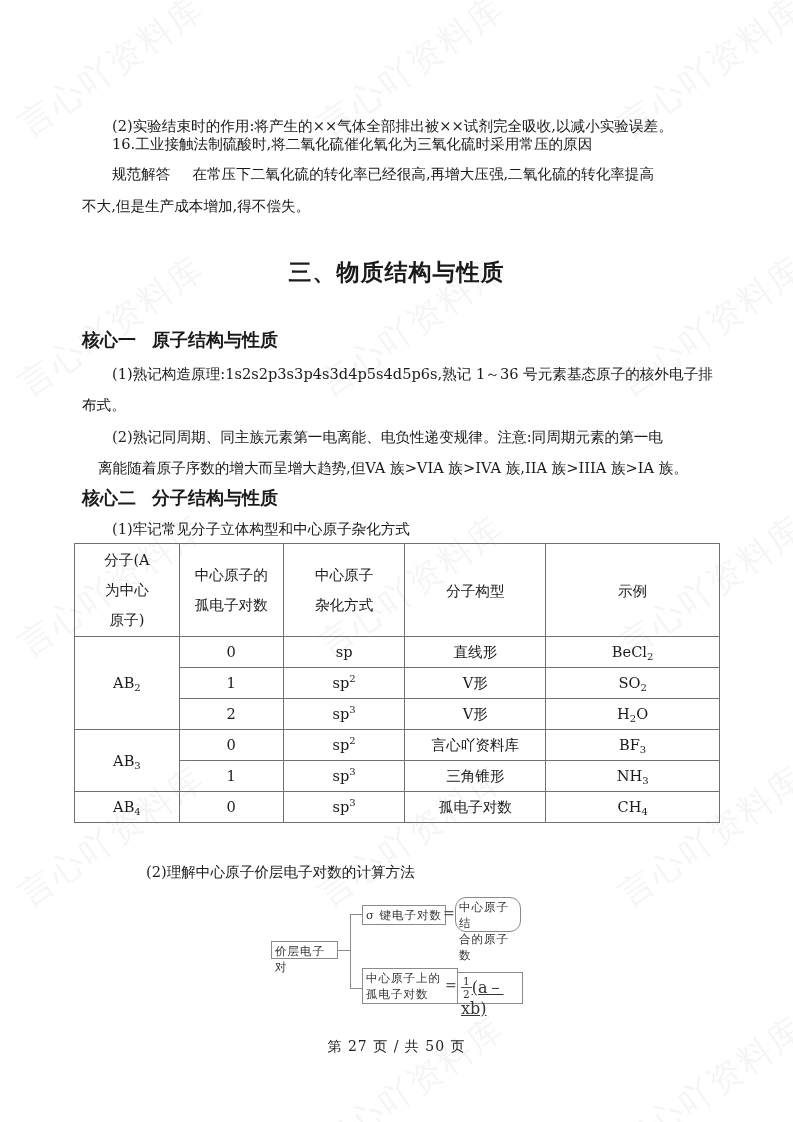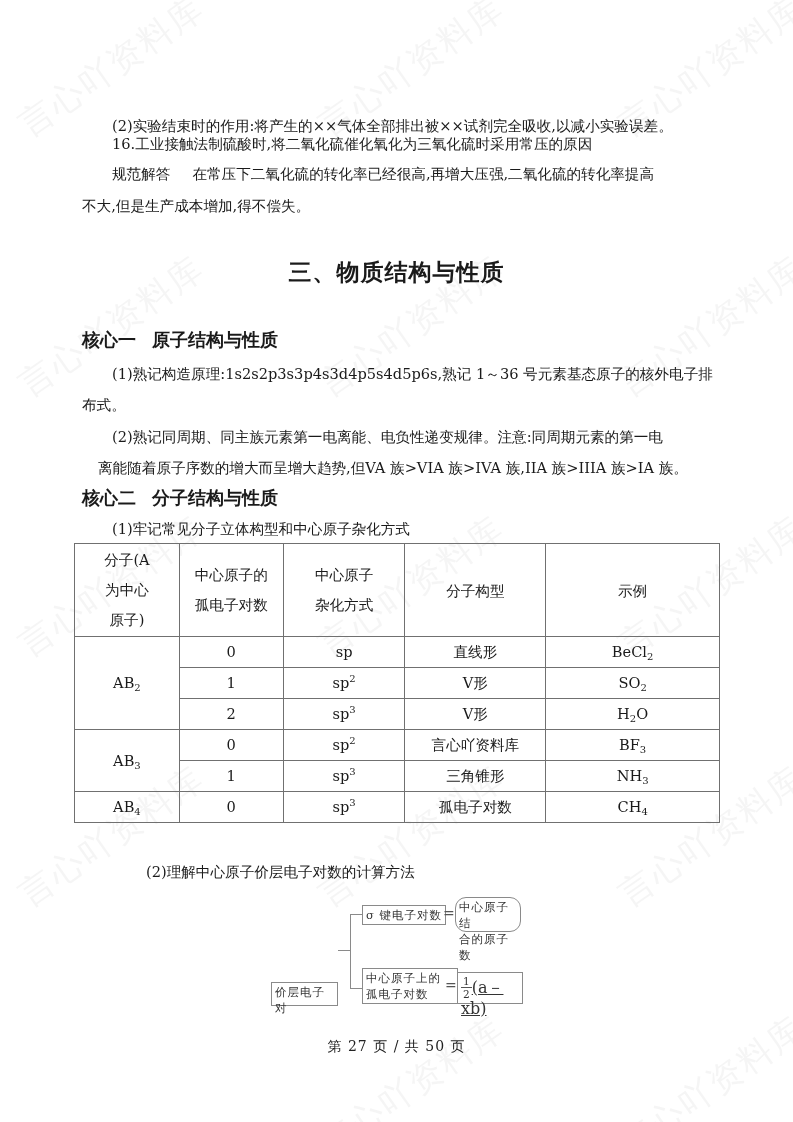--- a/index.html
+++ b/index.html
@@ -157,21 +157,21 @@
     <td><span>sp</span><sup>3</sup></td>
     <td>孤电子对数</td>
     <td><span>CH</span><sub>4</sub><span></span></td>
   </tr>
 </tbody>
   </table>
 
 <div class="p" style="left:146px;top:862px;">(2)理解中心原子价层电子对数的计算方法</div>
 
 <div class="diagram">
-  <div class="dbox" style="left:271px;top:941px;width:67px;height:24px;line-height:16px;margin-top:41px;">价层电子对</div>
+  <div class="dbox" style="left:271px;top:941px;width:67px;height:18px;line-height:16px;">价层电子对</div>
   <div class="dline" style="left:338px;top:950px;width:12px;height:1.3px;"></div>
   <div class="dline" style="left:350px;top:914px;width:1.3px;height:74px;"></div>
   <div class="dline" style="left:350px;top:914px;width:12px;height:1.3px;"></div>
   <div class="dline" style="left:350px;top:988px;width:12px;height:1.3px;"></div>
 
   <div class="dbox" style="left:362px;top:905px;width:84px;height:20px;">σ 键电子对数</div>
   <div class="eq" style="left:443px;top:905px;">=</div>
   <div class="dbox" style="left:455px;top:897px;width:66px;height:35px;border-radius:11px;">
     <span style="display:block">中心原子结</span>
     <span style="display:block">合的原子数</span>

